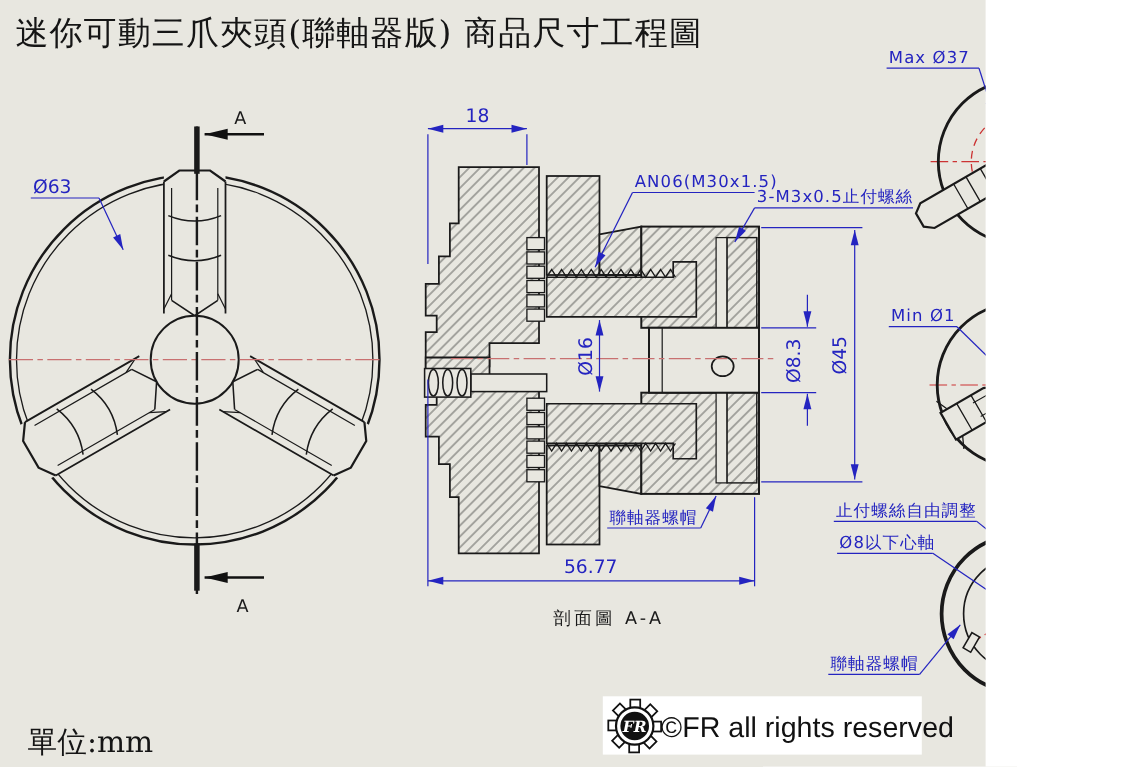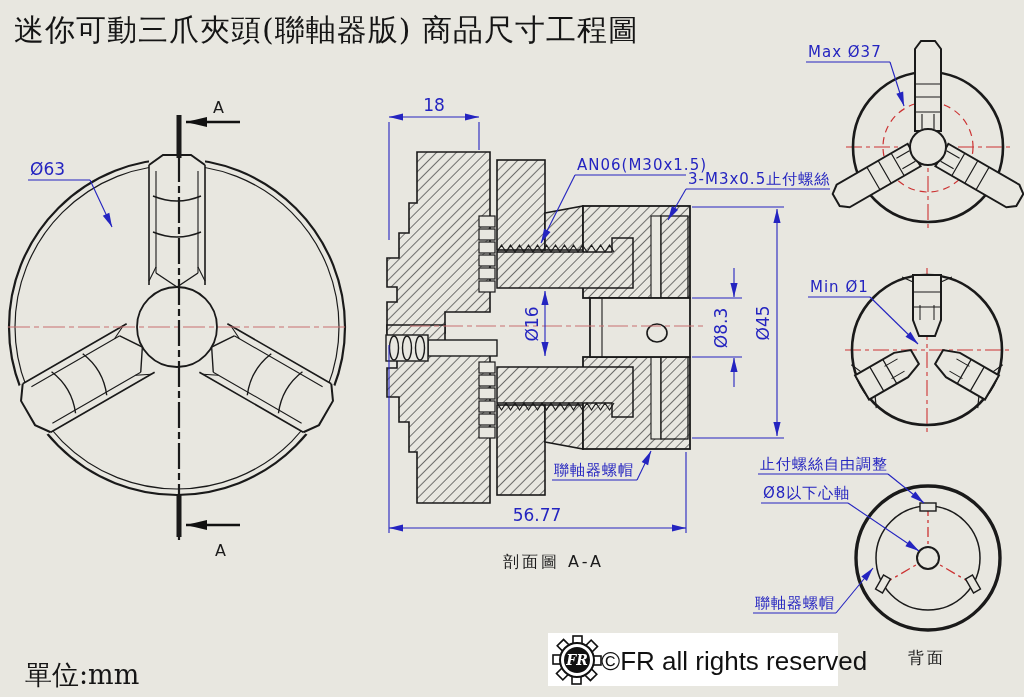--- a/index.html
+++ b/index.html
@@ -1,17 +1,17 @@
 <!DOCTYPE html>
 <html><head>
 <meta charset="utf-8">
 <style>
   html,body{margin:0;padding:0;}
   body{font-family:"DejaVu Sans",sans-serif;}
-  #stage{position:relative;width:1024px;height:697px;background:#e8e7e0;overflow:hidden;}
+  #stage{position:relative;width:896px;height:697px;background:#e8e7e0;overflow:hidden;}
   svg{position:absolute;left:0;top:0;}
   text{user-select:none;}
   .ttl{font-family:"DejaVu Serif",serif;font-size:30px;fill:#151515;letter-spacing:1px;}
   .units{font-family:"DejaVu Serif",serif;font-size:27px;fill:#151515;}
   .dim{fill:#2424c0;font-size:17px;font-family:"DejaVu Sans",sans-serif;}
   .lbl{fill:#2424c0;font-size:15px;font-family:"DejaVu Sans",sans-serif;letter-spacing:1px;}
   .cap{fill:#1a1a1a;font-size:16px;font-family:"DejaVu Sans",sans-serif;letter-spacing:3px;}
   .copy{fill:#111;font-size:26px;font-family:"Liberation Sans",sans-serif;}
   .frtxt{fill:#fff;font-size:14px;font-style:italic;font-weight:bold;font-family:"DejaVu Serif",serif;}
 </style>

